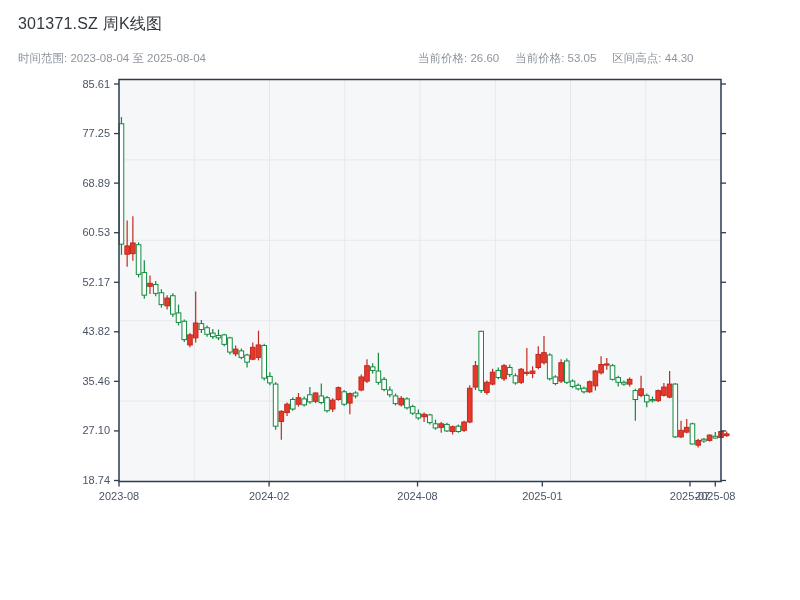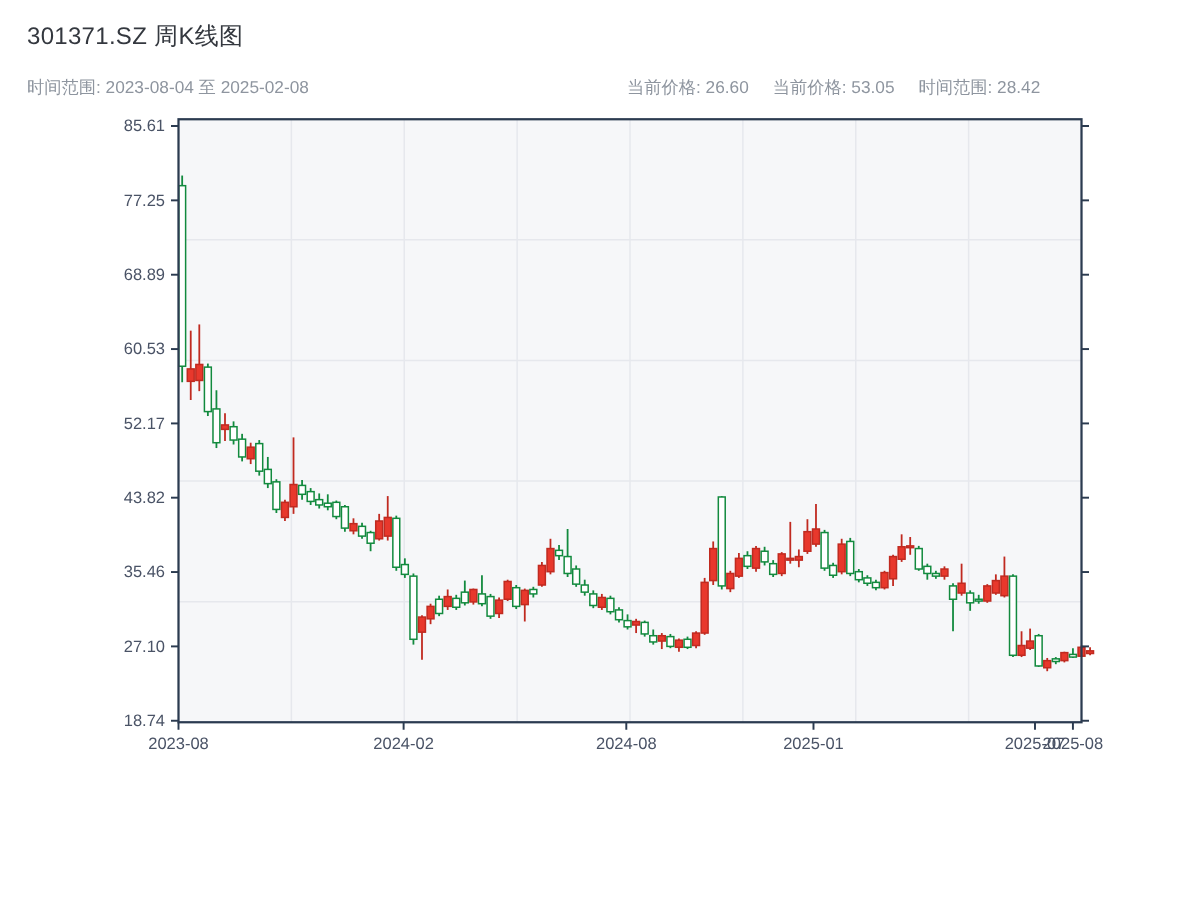--- a/index.html
+++ b/index.html
@@ -14,25 +14,25 @@
   .stat{white-space:pre;}
   .chart-svg{position:absolute;left:0;top:0;}
 </style>
 </head>
 <body>
 
 <div class="page">
   <h1 class="page-title">301371.SZ 周K线图</h1>
 
   <div class="sub-row">
-    <span class="date-range">时间范围: 2023-08-04 至 2025-02-08</span>
+    <span class="date-range">时间范围: 2023-08-04 至 2025-08-04</span>
     <span class="stats-row">
       <span class="stat"><span>当前价格</span><span>: </span><span>26.60</span></span>
       <span class="stat"><span>当前价格</span><span>: </span><span>53.05</span></span>
-      <span class="stat"><span>时间范围</span><span>: </span><span>28.42</span></span>
+      <span class="stat"><span>区间高点</span><span>: </span><span>44.30</span></span>
     </span>
   </div>
 
   <svg id="chart-svg" class="chart-svg" width="800" height="600" viewBox="0 0 800 600">
       <rect x="119" y="79.5" width="602" height="402" fill="#f6f7f9"></rect>
       <g stroke="#e6e8ed" stroke-width="1">
         <line x1="119" y1="159.9" x2="721" y2="159.9"></line>
         <line x1="119" y1="240.3" x2="721" y2="240.3"></line>
         <line x1="119" y1="320.7" x2="721" y2="320.7"></line>
         <line x1="119" y1="401.1" x2="721" y2="401.1"></line>

